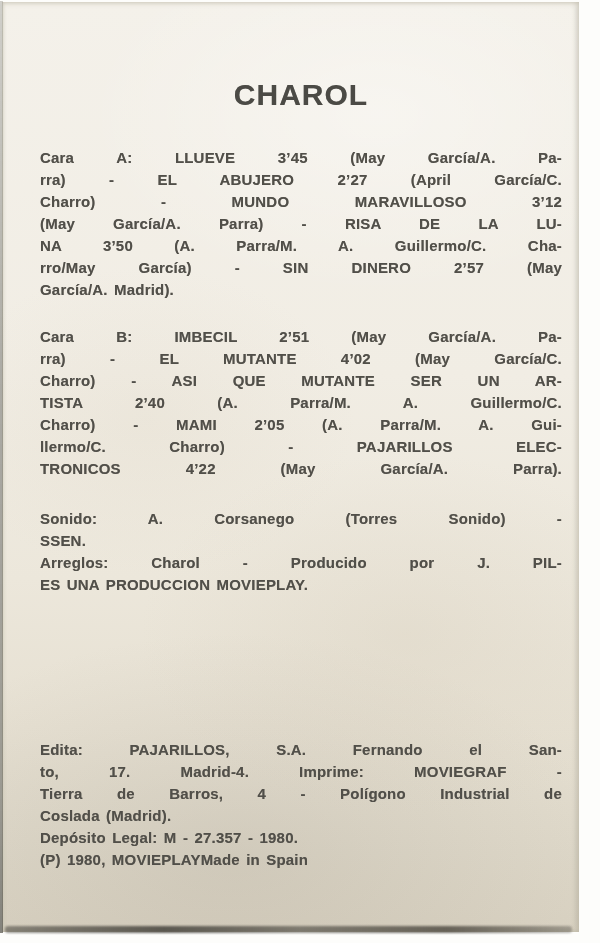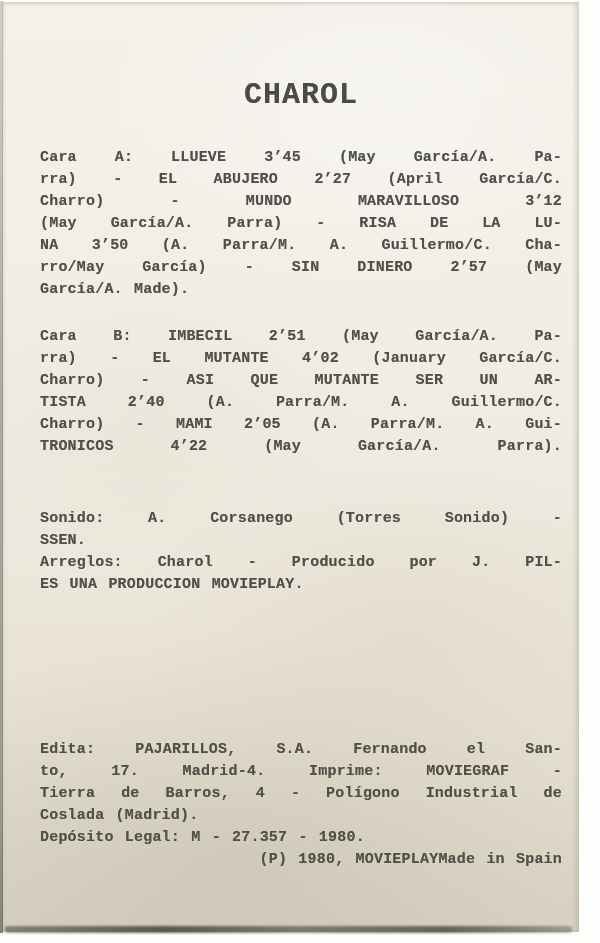--- a/index.html
+++ b/index.html
@@ -2,21 +2,21 @@
 <html><head>
 <meta charset="utf-8">
 <style>
   html, body { margin: 0; padding: 0; background: #ffffff; }
   .page {
     position: relative;
     width: 600px;
     height: 943px;
     background: #fdfdfb;
     overflow: hidden;
-    font-family: Liberation Mono, monospace;
+    font-family: Liberation Sans, sans-serif;
   }
   .card {
     position: absolute;
     left: 2px;
     top: 2px;
     width: 577px;
     height: 930px;
     background:
       radial-gradient(420px 260px at 65% 12%, rgba(255,255,255,0.35), transparent 70%),
       radial-gradient(300px 220px at 25% 45%, rgba(215,205,185,0.18), transparent 70%),
@@ -90,48 +90,49 @@
     text-align: left;
     text-align-last: left;
     word-spacing: 2px;
   }
   #side-a   { top: 145px; }
   #side-b   { top: 324px; }
   #credits  { top: 506px; }
   #imprint  { top: 737px; }
   .footer-row {
     display: flex;
-    justify-content: flex-end;
+    justify-content: flex-start;
     word-spacing: 2px;
   }
 </style>
 </head>
 <body>
 
 <div class="page">
   <div class="card">
 
     <h1 class="title">CHAROL</h1>
 
     <section class="block" id="side-a">
       <div class="line">Cara A: LLUEVE 3’45 (May García/A. Pa-</div>
       <div class="line">rra) - EL ABUJERO 2’27 (April García/C.</div>
       <div class="line">Charro) - MUNDO MARAVILLOSO 3’12</div>
       <div class="line">(May García/A. Parra) - RISA DE LA LU-</div>
       <div class="line">NA 3’50 (A. Parra/M. A. Guillermo/C. Cha-</div>
       <div class="line">rro/May García) - SIN DINERO 2’57 (May</div>
-      <div class="line last">García/A. Made).</div>
+      <div class="line last">García/A. Madrid).</div>
     </section>
 
     <section class="block" id="side-b">
       <div class="line">Cara B: IMBECIL 2’51 (May García/A. Pa-</div>
-      <div class="line">rra) - EL MUTANTE 4’02 (January García/C.</div>
+      <div class="line">rra) - EL MUTANTE 4’02 (May García/C.</div>
       <div class="line">Charro) - ASI QUE MUTANTE SER UN AR-</div>
       <div class="line">TISTA 2’40 (A. Parra/M. A. Guillermo/C.</div>
       <div class="line">Charro) - MAMI 2’05 (A. Parra/M. A. Gui-</div>
+      <div class="line">llermo/C. Charro) - PAJARILLOS ELEC-</div>
       <div class="line">TRONICOS 4’22 (May García/A. Parra).</div>
     </section>
 
     <section class="block" id="credits">
       <div class="line">Sonido: A. Corsanego (Torres Sonido) -</div>
       <div class="line last">SSEN.</div>
       <div class="line">Arreglos: Charol - Producido por J. PIL-</div>
       <div class="line last">ES UNA PRODUCCION MOVIEPLAY.</div>
     </section>
 

